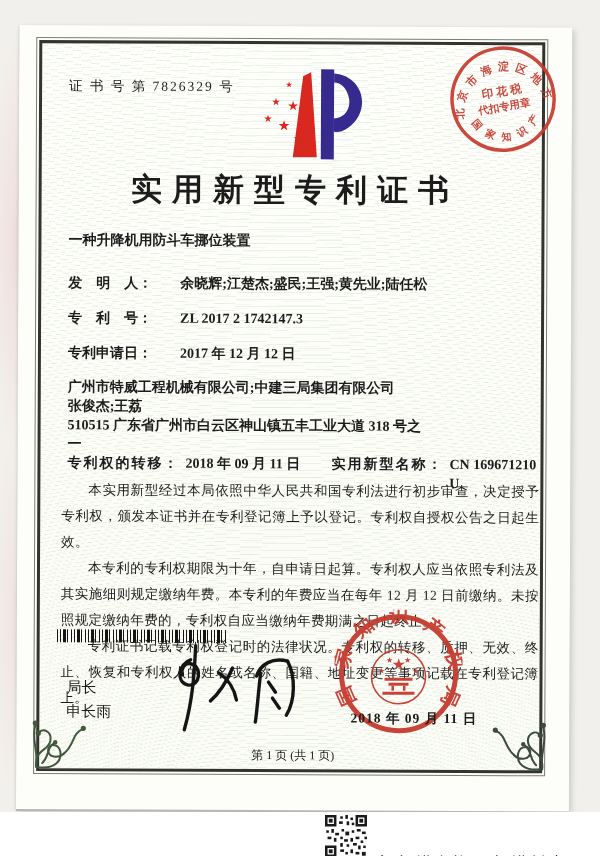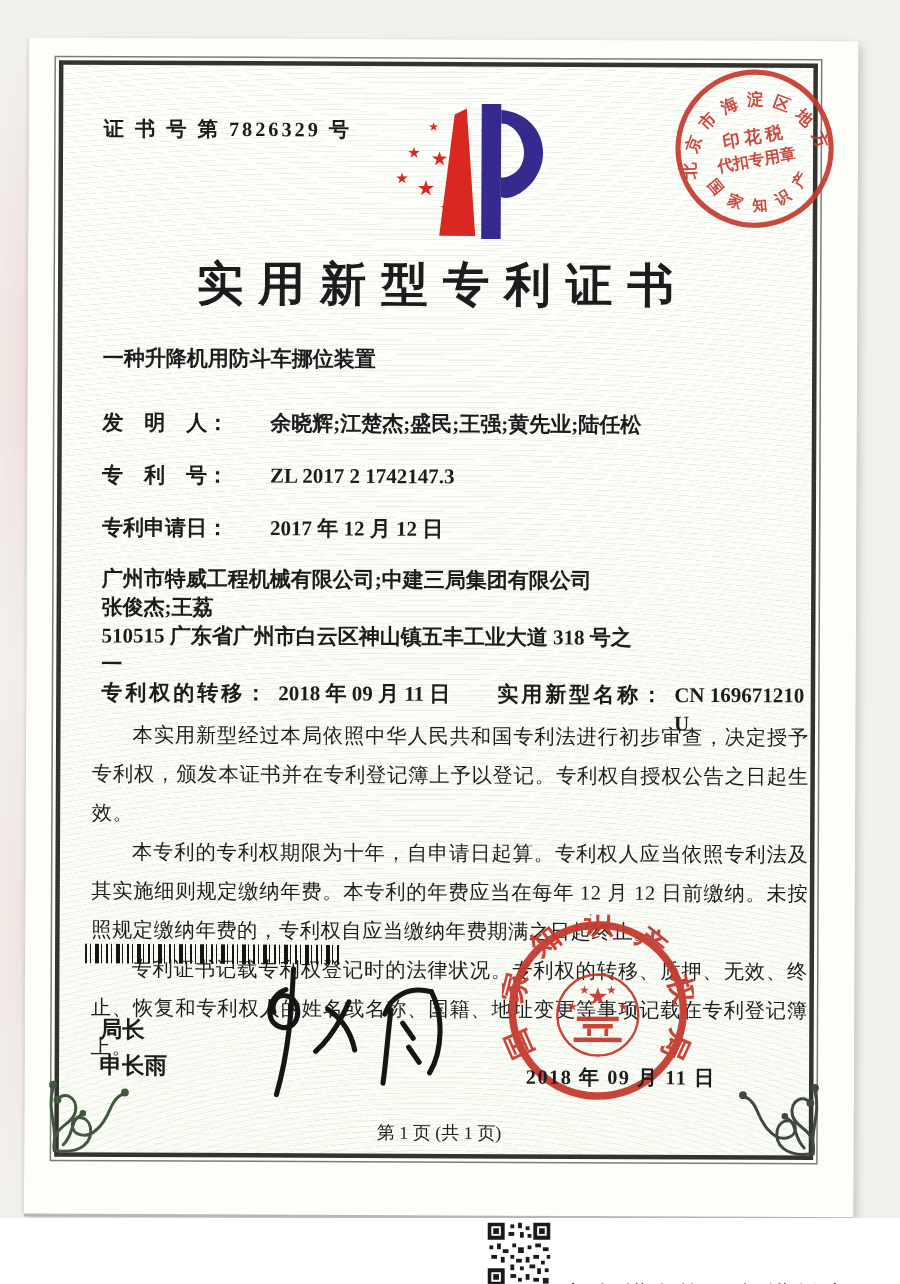--- a/index.html
+++ b/index.html
@@ -24,40 +24,40 @@
   }
   .frame {
     position:absolute; left:20px; top:15px; width:506px; height:731px;
     border:3px solid #34332e;
     outline:1px solid #7d7c74; outline-offset:2px;
     background:
       repeating-radial-gradient(ellipse 160% 55% at 50% 118%, rgba(130,168,130,.14) 0 1px, rgba(0,0,0,0) 1px 7px),
       repeating-radial-gradient(ellipse 170% 60% at 50% -25%, rgba(140,170,140,.07) 0 1px, rgba(0,0,0,0) 1px 8px),
       linear-gradient(#fefefb,#fbfcf5);
   }
-  .cert-no { position:absolute; left:50px; top:52px; font-size:13.5px; font-weight:bold; letter-spacing:2px; }
+  .cert-no { position:absolute; left:50px; top:52px; font-size:13.5px; font-weight:normal; letter-spacing:2px; }
   .logo { position:absolute; left:237px; top:34px; }
   .tax-stamp { position:absolute; left:426px; top:14px; transform:rotate(-10deg); opacity:.92; }
   .title { position:absolute; left:0; top:143px; width:100%; text-align:center;
            font-size:31px; font-weight:bold; letter-spacing:10px; }
   .fields { position:absolute; left:50px; top:205px; width:472px; font-size:14px; font-weight:bold; }
   .frow { position:absolute; left:0; width:100%; display:flex; line-height:19px; }
   .flabel { flex:0 0 112px; white-space:nowrap; }
   .fvalue { flex:1; }
   .r-name{top:0} .r-inv{top:43px} .r-pat{top:78px} .r-fil{top:113px}
   .r-own{top:147px} .r-addr{top:185px} .r-grant{top:223px}
   .grant-left{ display:flex; width:264px; flex:0 0 264px; }
   .grant-right{ display:flex; flex:1; }
   .glabel{ letter-spacing:2px; white-space:nowrap; margin-right:6px; }
   .body-text { position:absolute; left:44px; top:452px; width:478px;
                font-size:13.5px; line-height:1.93; text-align:justify; letter-spacing:.4px; }
   .body-text p { text-indent:2em; }
   .barcode { position:absolute; left:40px; top:604px; width:170px; height:13px;
     background:repeating-linear-gradient(90deg,#141414 0 1.5px,transparent 1.5px 3px,#141414 3px 4px,transparent 4px 6.5px,#141414 6.5px 9px,transparent 9px 10.5px,#141414 10.5px 11.5px,transparent 11.5px 14px); }
-  .director { position:absolute; left:50px; top:650px; font-size:15px; font-weight:bold; line-height:24px; }
+  .director { position:absolute; left:50px; top:650px; font-size:15px; font-weight:normal; line-height:24px; }
   .signature { position:absolute; left:140px; top:612px; }
   .main-seal { position:absolute; left:318px; top:583px; opacity:.95; }
   .seal-date { position:absolute; left:300px; top:683px; width:195px; text-align:center;
                font-size:13.5px; font-weight:bold; letter-spacing:1px; }
   .page-info { position:absolute; left:0; top:721px; width:100%; text-align:center; font-size:12px; }
   .flourish { position:absolute; width:70px; height:70px; }
   .flourish.bl { left:12px; top:680px; }
   .flourish.br { left:464px; top:680px; transform:scaleX(-1); }
   .scan-strip { position:absolute; left:0; top:812px; width:600px; height:44px; background:#fff; }
   .scan-qr { position:absolute; left:325px; top:815px; }

